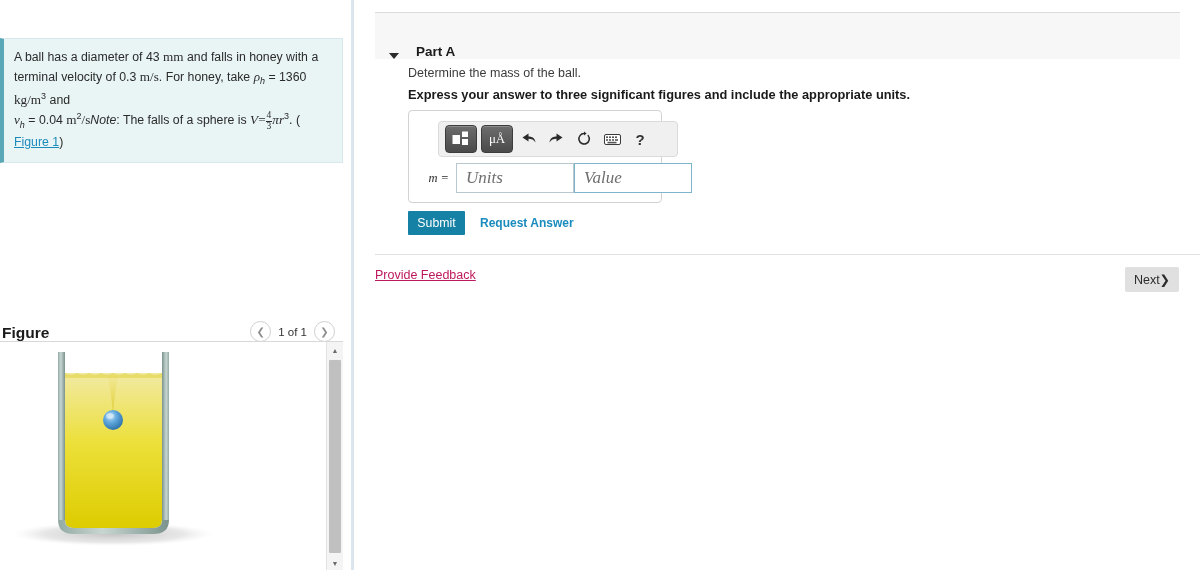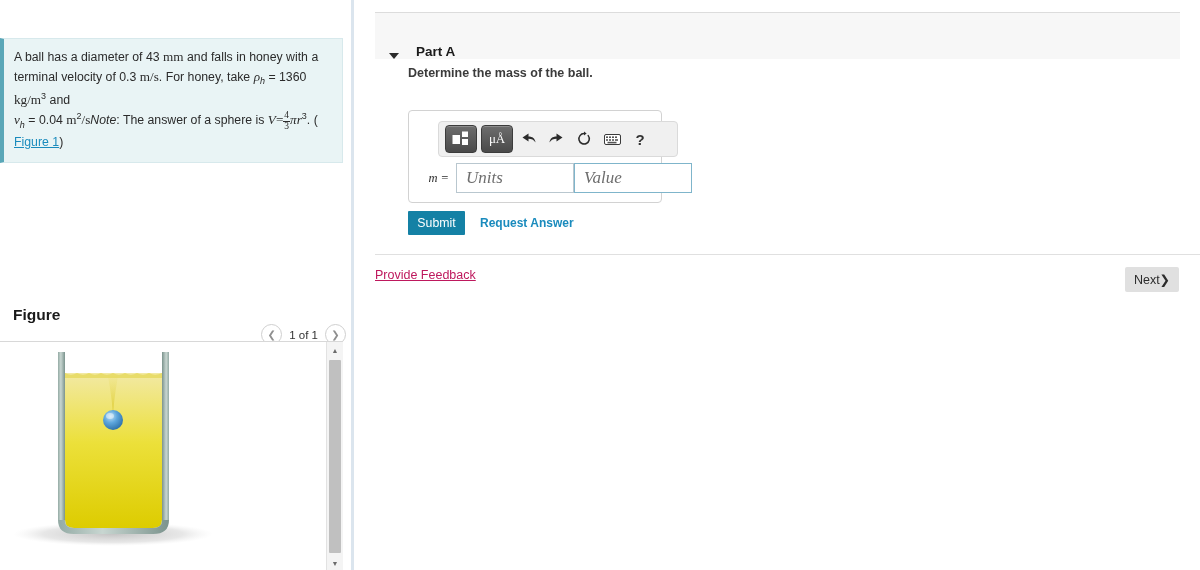--- a/index.html
+++ b/index.html
@@ -60,26 +60,25 @@
     font-size: 9.5px;
     line-height: 1.05;
     font-family: "Liberation Serif", serif;
   }
   .frac .num { display: block; border-bottom: 1px solid #2b2b2b; padding: 0 1px;}
   .frac .den { display: block; padding: 0 1px;}
 
   
   .figure-header {
     position: absolute;
-    left: 11px; top: 306px;
+    left: 0; top: 306px;
     width: 343px;
     height: 36px;
     display: flex;
-    align-items: flex-start;
-    flex-direction: column;
+    align-items: flex-end;
   }
   .figure-title {
     font-size: 15.5px;
     font-weight: bold;
     color: #1a1a1a;
     margin-left: 2px;
   }
   .fig-nav {
     margin-left: auto;
     display: flex;
@@ -173,21 +172,20 @@
     margin-left: 17px;
     font-size: 13.5px;
     font-weight: bold;
     color: #1a1a1a;
   }
   .prompt {
     position: absolute;
     left: 33px; top: 66px;
     font-size: 12.5px;
     color: #3b3b3b;
-    font-weight: bold;
   }
   .prompt-bold {
     position: absolute;
     left: 33px; top: 87px;
     font-size: 12.8px;
     font-weight: bold;
     color: #1a1a1a;
   }
 
   .answer-box {
@@ -326,21 +324,21 @@
       <span class="mathserif">mm</span>
       <span>and falls in honey with a terminal</span>
       <span>velocity of 0.3</span>
       <span class="mathserif">m/s</span><span>. For honey, take</span>
       <span class="mathserif-i">ρ</span><sub class="sm">h</sub>
       <span>= 1360</span>
       <span class="mathserif">kg/m</span><sup class="sm">3</sup>
       <span>and</span><br>
       <span class="mathserif-i">ν</span><sub class="sm">h</sub>
       <span>= 0.04</span>
-      <span class="mathserif">m</span><sup class="sm">2</sup><span class="mathserif">/s</span><span class="it">Note</span><span>: The answer of a sphere is</span>
+      <span class="mathserif">m</span><sup class="sm">2</sup><span class="mathserif">/s</span><span class="it">Note</span><span>: The falls of a sphere is</span>
       <span class="mathserif-i">V</span><span class="mathserif">=</span><span class="frac"><span class="num">4</span><span class="den">3</span></span><span class="mathserif-i">πr</span><sup class="sm">3</sup><span>. (</span><br>
       <span class="figlink">Figure 1</span><span>)</span>
     </div>
 
     <div class="figure-header">
       <div class="figure-title">Figure</div>
       <div class="fig-nav">
         <div class="circ-btn">❮</div>
         <div class="fig-count">1 of 1</div>
         <div class="circ-btn">❯</div>
@@ -409,20 +407,21 @@
   <div class="vdivider"></div>
 
   <div class="right-col">
 
     <div class="parta-bar">
       <div class="caret"></div>
       <div class="parta-label">Part A</div>
     </div>
 
     <div class="prompt">Determine the mass of the ball.</div>
+    <div class="prompt-bold">Express your answer to three significant figures and include the appropriate units.</div>
 
     <div class="answer-box">
 
       <div class="toolbar">
         <div class="tb-btn">
           <svg width="19" height="16" viewBox="0 0 19 16">
             <rect x="0.5" y="4" width="7.5" height="9" fill="#ffffff"></rect>
             <rect x="10" y="0.5" width="6" height="5.5" fill="#ffffff"></rect>
             <rect x="10" y="8" width="6" height="6" fill="#ffffff"></rect>
           </svg>

